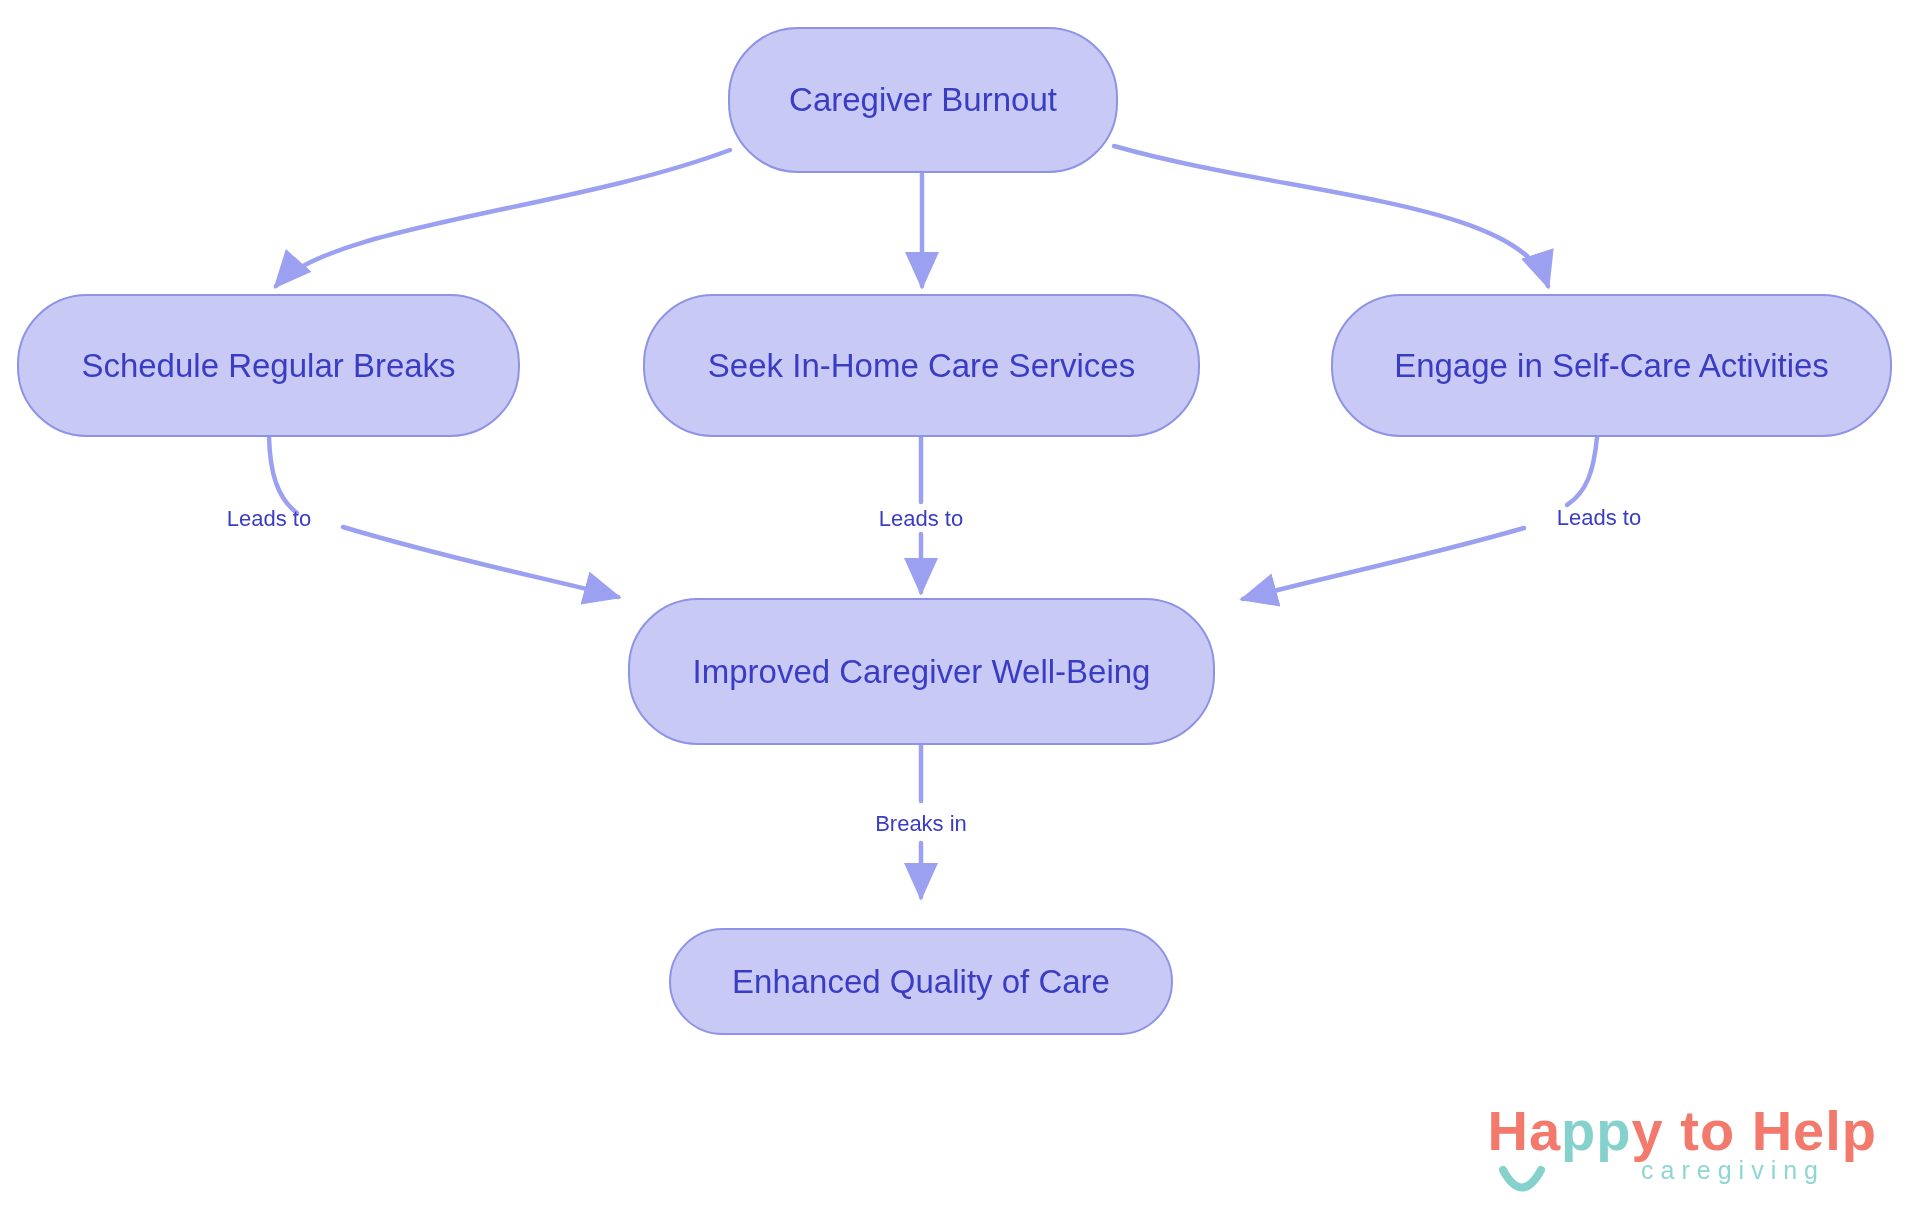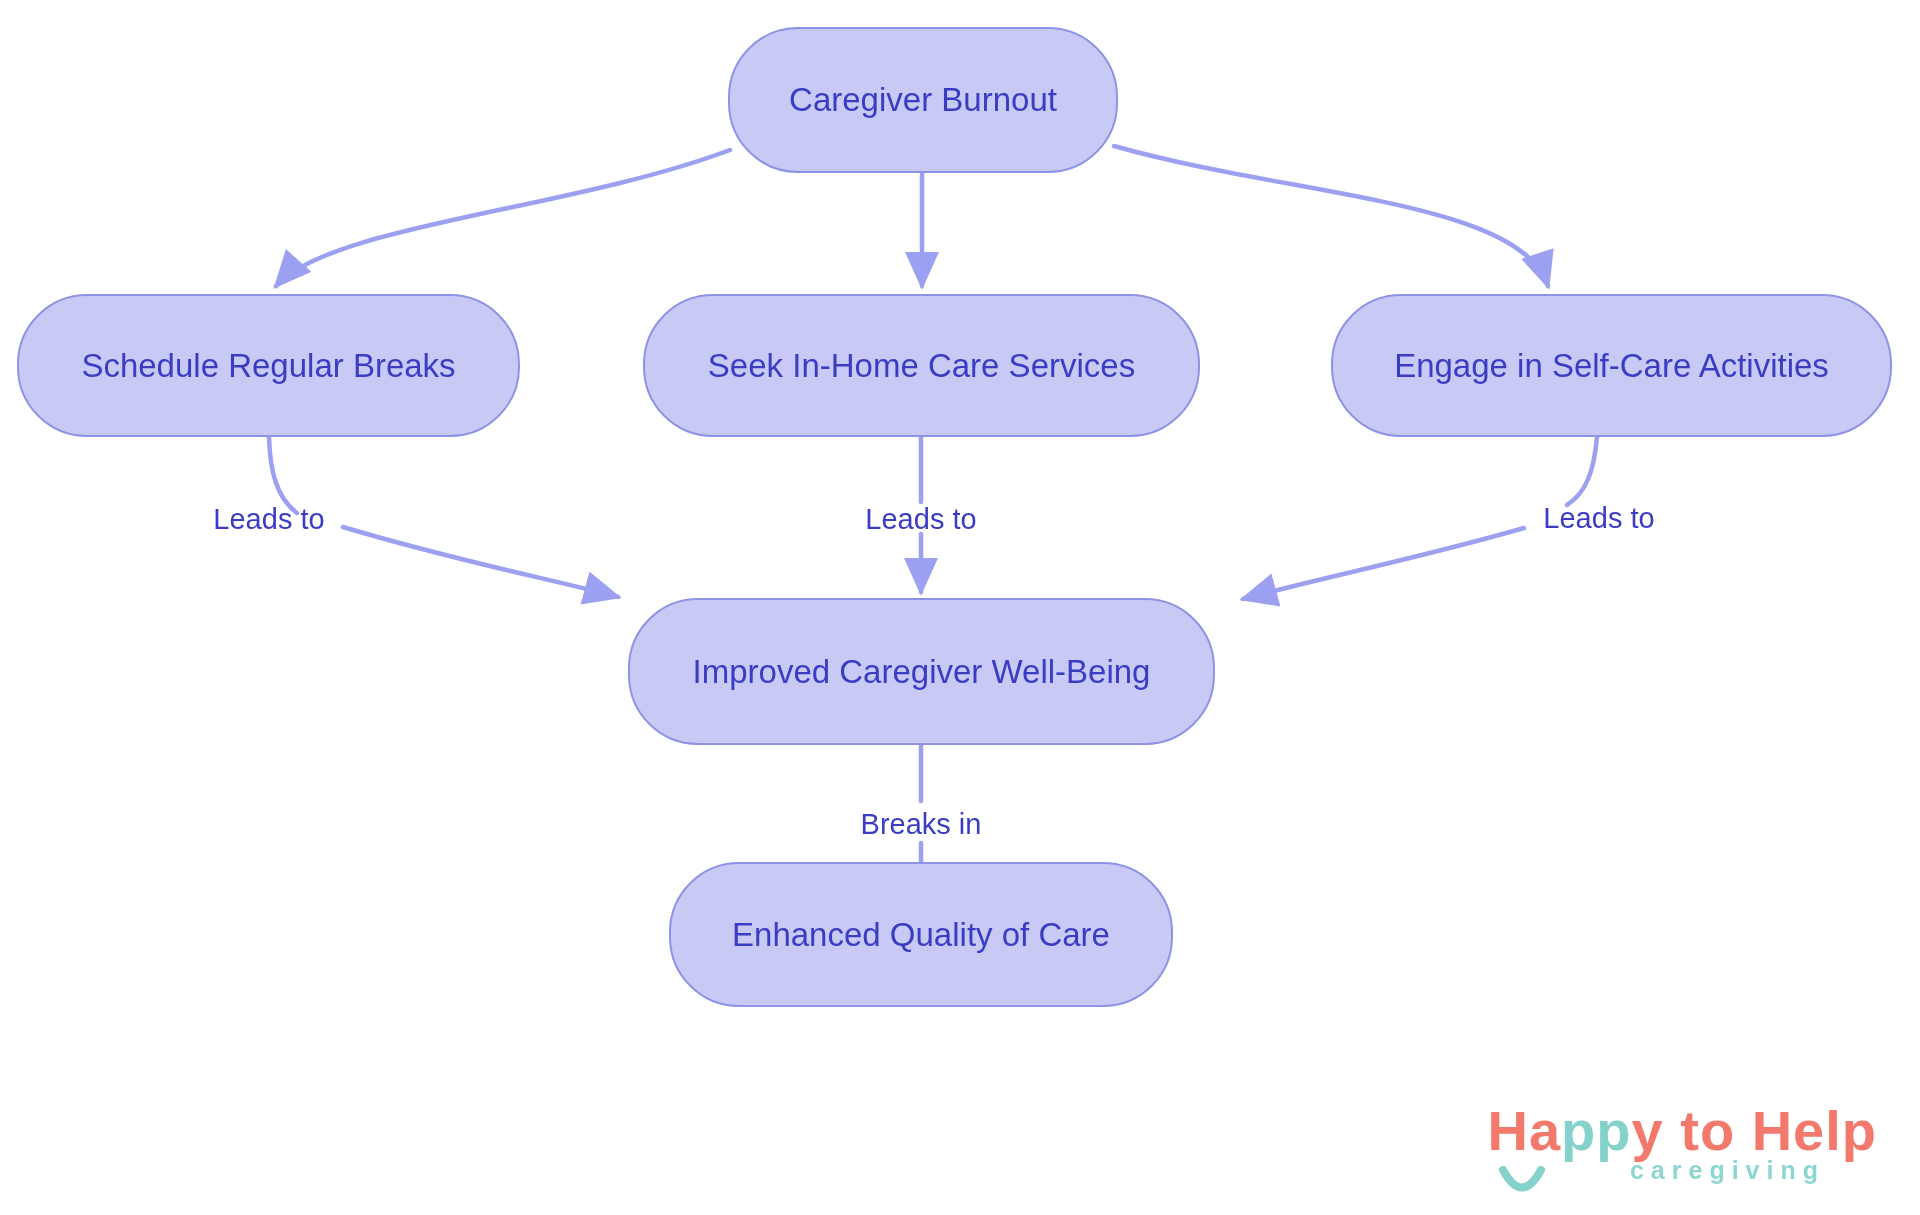--- a/index.html
+++ b/index.html
@@ -43,21 +43,21 @@
     justify-content: center;
     color: var(--node-text);
     font-size: 33px;
     font-weight: 500;
     white-space: nowrap;
   }
   .edge-label {
     position: absolute;
     transform: translate(-50%, -50%);
     color: var(--node-text);
-    font-size: 29px;
+    font-size: 22px;
     font-weight: 500;
     white-space: nowrap;
   }
   .logo {
     position: absolute;
     right: 43px;
     top: 1103px;
     width: 470px;
     text-align: right;
   }
@@ -74,21 +74,21 @@
     position: absolute;
     left: 92px;
     top: 62px;
     width: 46px;
     height: 38px;
   }
   .logo-tagline {
     margin-top: -3px;
     padding-right: 52px;
     font-size: 25px;
-    font-weight: 700;
+    font-weight: 400;
     letter-spacing: 7px;
     color: var(--logo-tagline);
     white-space: nowrap;
   }
 </style>
 </head>
 <body>
 
 <div class="page">
 
@@ -124,21 +124,21 @@
   </div>
 
   <div class="node" style="left:628px; top:598px; width:587px; height:147px;">
     <span>Improved Caregiver Well-Being</span>
   </div>
 
   <div class="node" style="left:1331px; top:294px; width:561px; height:143px;">
     <span>Engage in Self-Care Activities</span>
   </div>
 
-  <div class="node" style="left:669px; top:862px; width:504px; height:145px;">
+  <div class="node" style="left:669px; top:928px; width:504px; height:107px;">
     <span>Enhanced Quality of Care</span>
   </div>
 
   <div class="edge-label" style="left:269px; top:519px;">Leads to</div>
   <div class="edge-label" style="left:921px; top:519px;">Leads to</div>
   <div class="edge-label" style="left:1599px; top:518px;">Leads to</div>
   <div class="edge-label" style="left:921px; top:824px;">Breaks in</div>
 
   <div class="logo">
     <div class="logo-brand"><span class="logo-coral">Ha</span><span class="logo-teal">pp</span><span class="logo-coral">y to Help</span></div>

